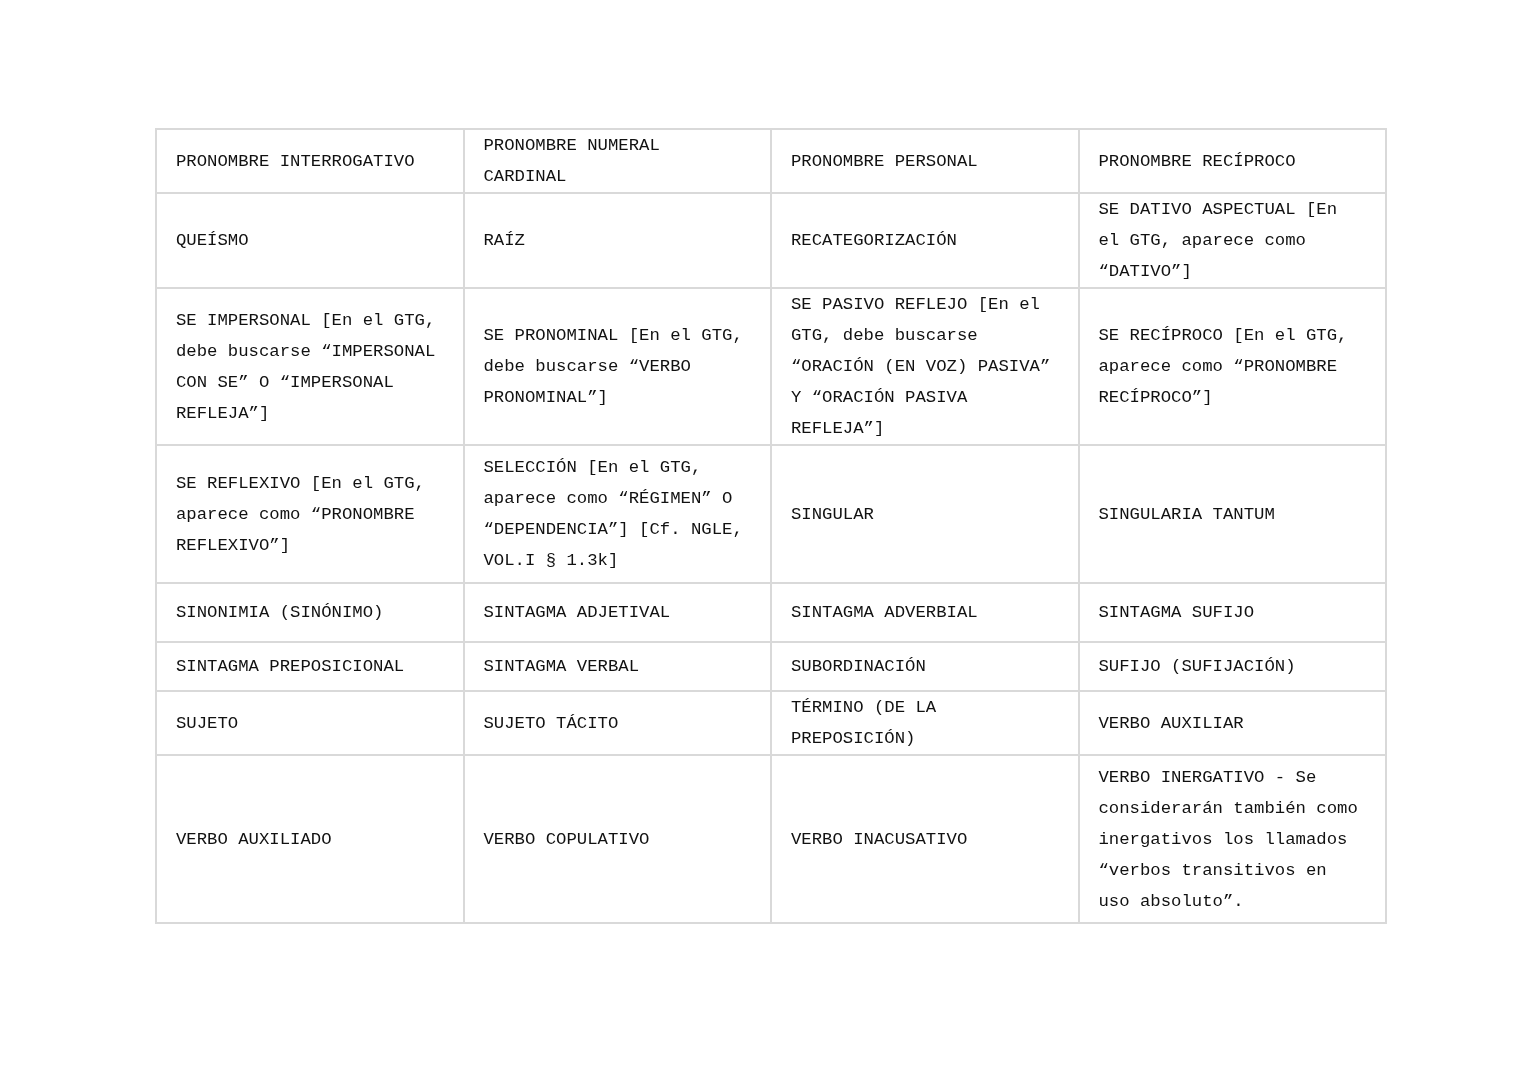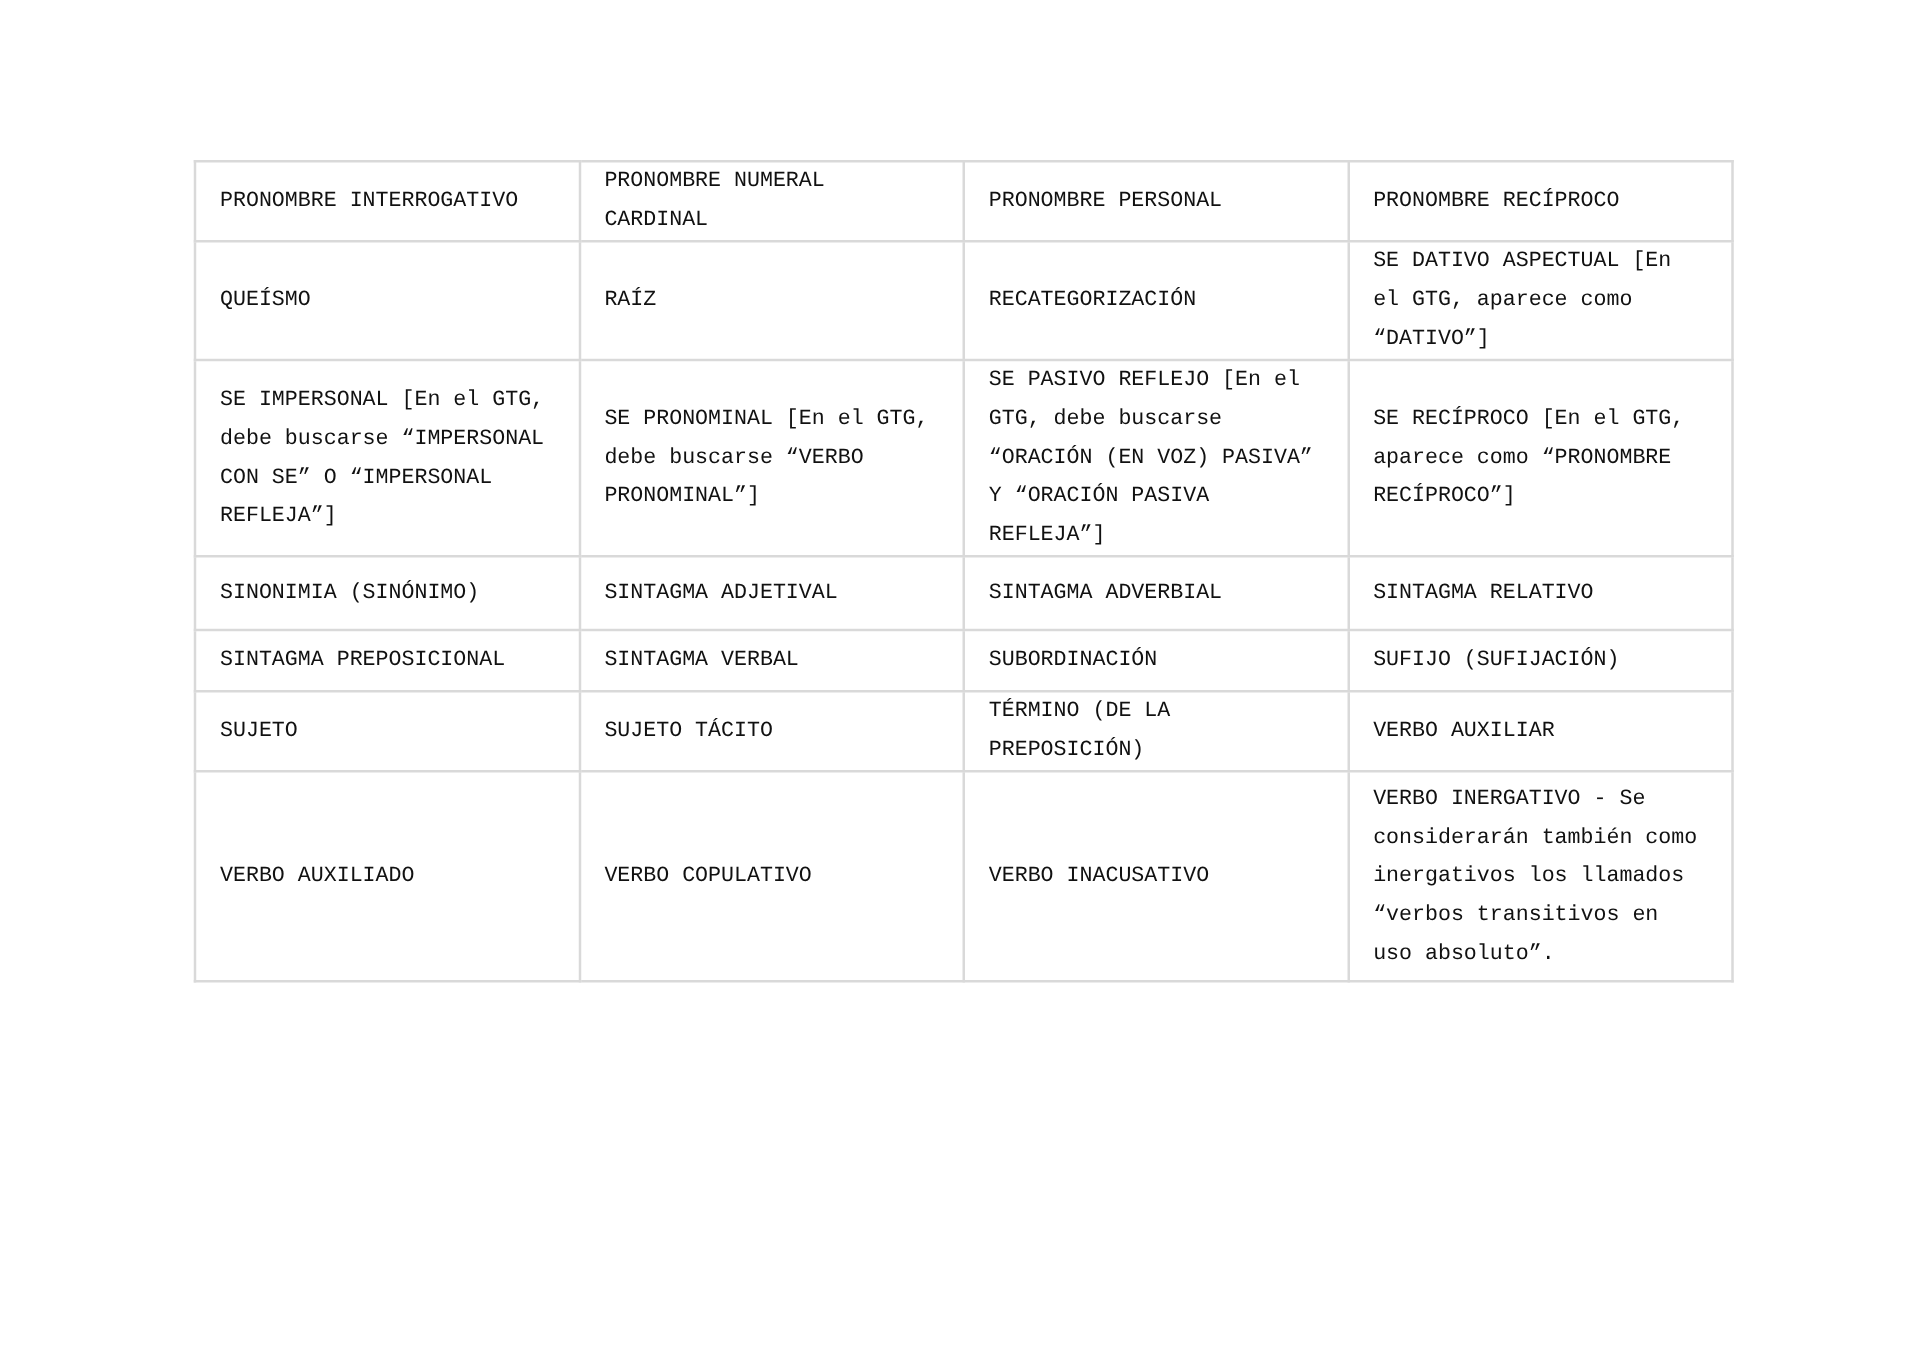--- a/index.html
+++ b/index.html
@@ -65,25 +65,31 @@
         <td>RAÍZ</td>
         <td>RECATEGORIZACIÓN</td>
         <td>SE DATIVO ASPECTUAL [En el GTG, aparece como “DATIVO”]</td>
       </tr>
       <tr style="height:142px">
         <td>SE IMPERSONAL [En el GTG, debe buscarse “IMPERSONAL CON SE” O “IMPERSONAL REFLEJA”]</td>
         <td>SE PRONOMINAL [En el GTG, debe buscarse “VERBO PRONOMINAL”]</td>
         <td>SE PASIVO REFLEJO [En el GTG, debe buscarse “ORACIÓN (EN VOZ) PASIVA” Y “ORACIÓN PASIVA REFLEJA”]</td>
         <td>SE RECÍPROCO [En el GTG, aparece como “PRONOMBRE RECÍPROCO”]</td>
       </tr>
+      <tr style="height:138px">
+        <td>SE REFLEXIVO [En el GTG, aparece como “PRONOMBRE REFLEXIVO”]</td>
+        <td>SELECCIÓN [En el GTG, aparece como “RÉGIMEN” O “DEPENDENCIA”] [Cf. NGLE, VOL.I  § 1.3k]</td>
+        <td>SINGULAR</td>
+        <td>SINGULARIA TANTUM</td>
+      </tr>
       <tr style="height:59px">
         <td>SINONIMIA (SINÓNIMO)</td>
         <td>SINTAGMA ADJETIVAL</td>
         <td>SINTAGMA ADVERBIAL</td>
-        <td>SINTAGMA RELATIVO</td>
+        <td>SINTAGMA SUFIJO</td>
       </tr>
       <tr style="height:49px">
         <td>SINTAGMA PREPOSICIONAL</td>
         <td>SINTAGMA VERBAL</td>
         <td>SUBORDINACIÓN</td>
         <td>SUFIJO (SUFIJACIÓN)</td>
       </tr>
       <tr style="height:49px">
         <td>SUJETO</td>
         <td>SUJETO TÁCITO</td>

